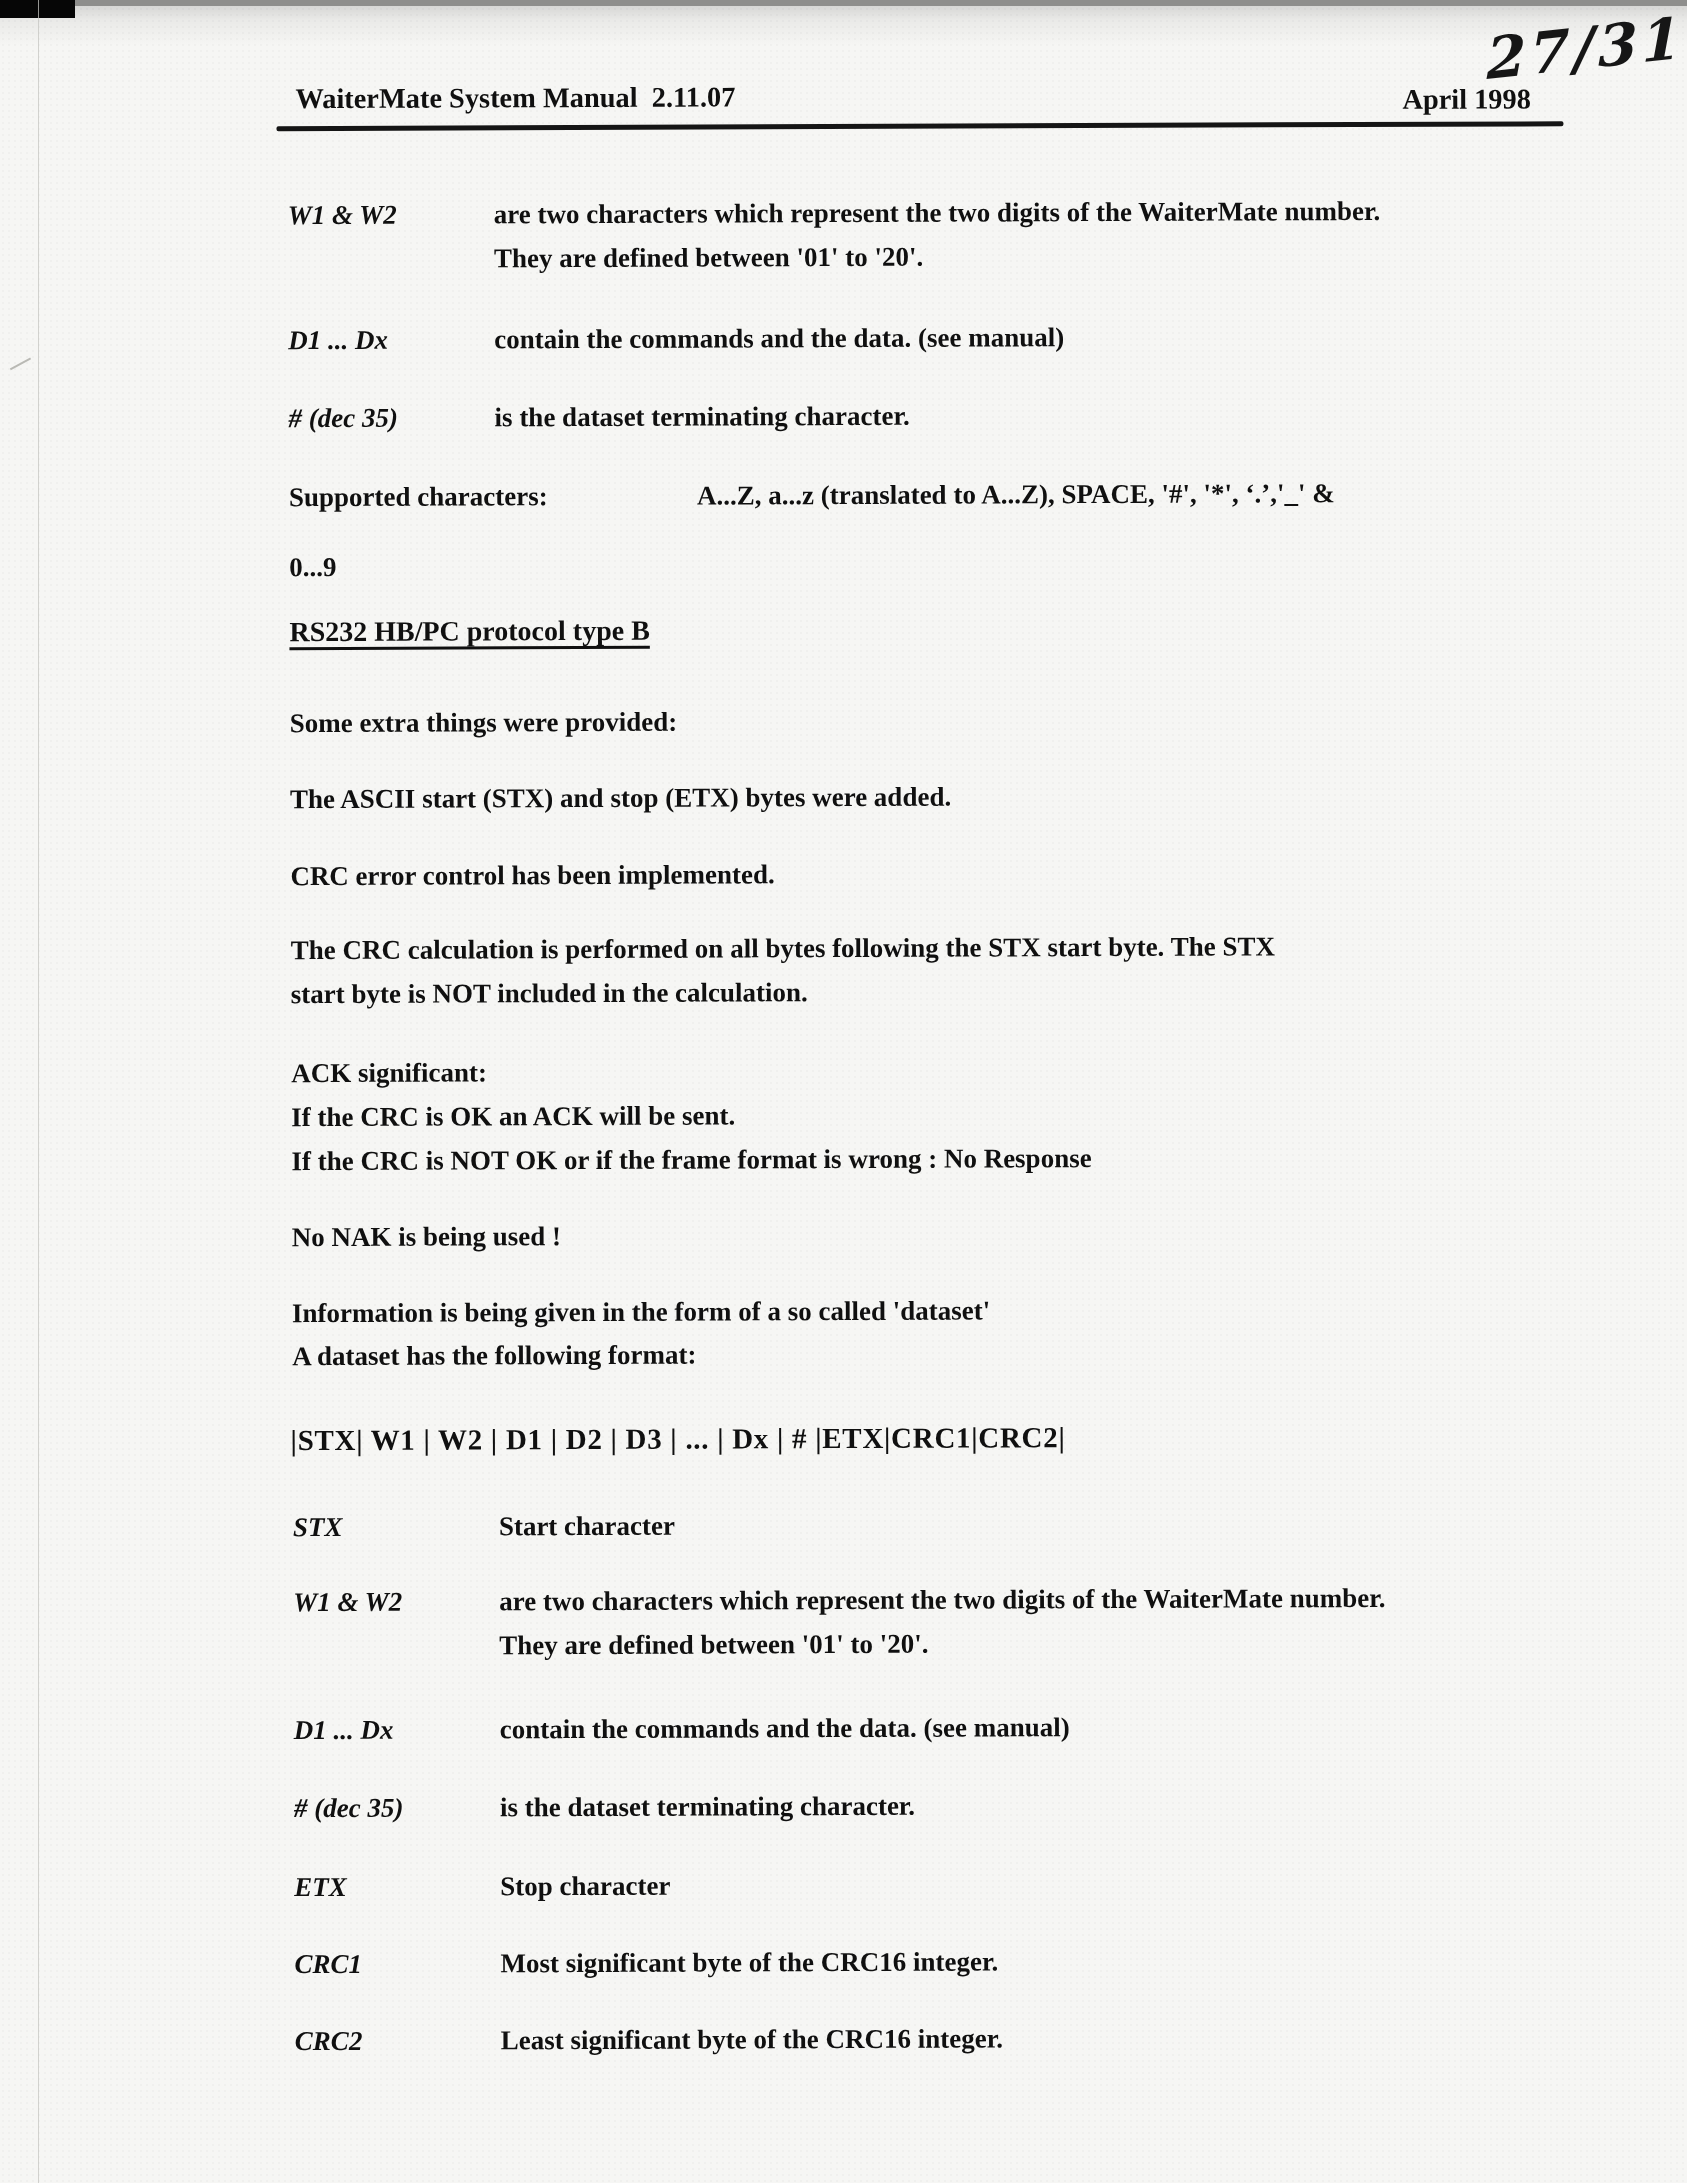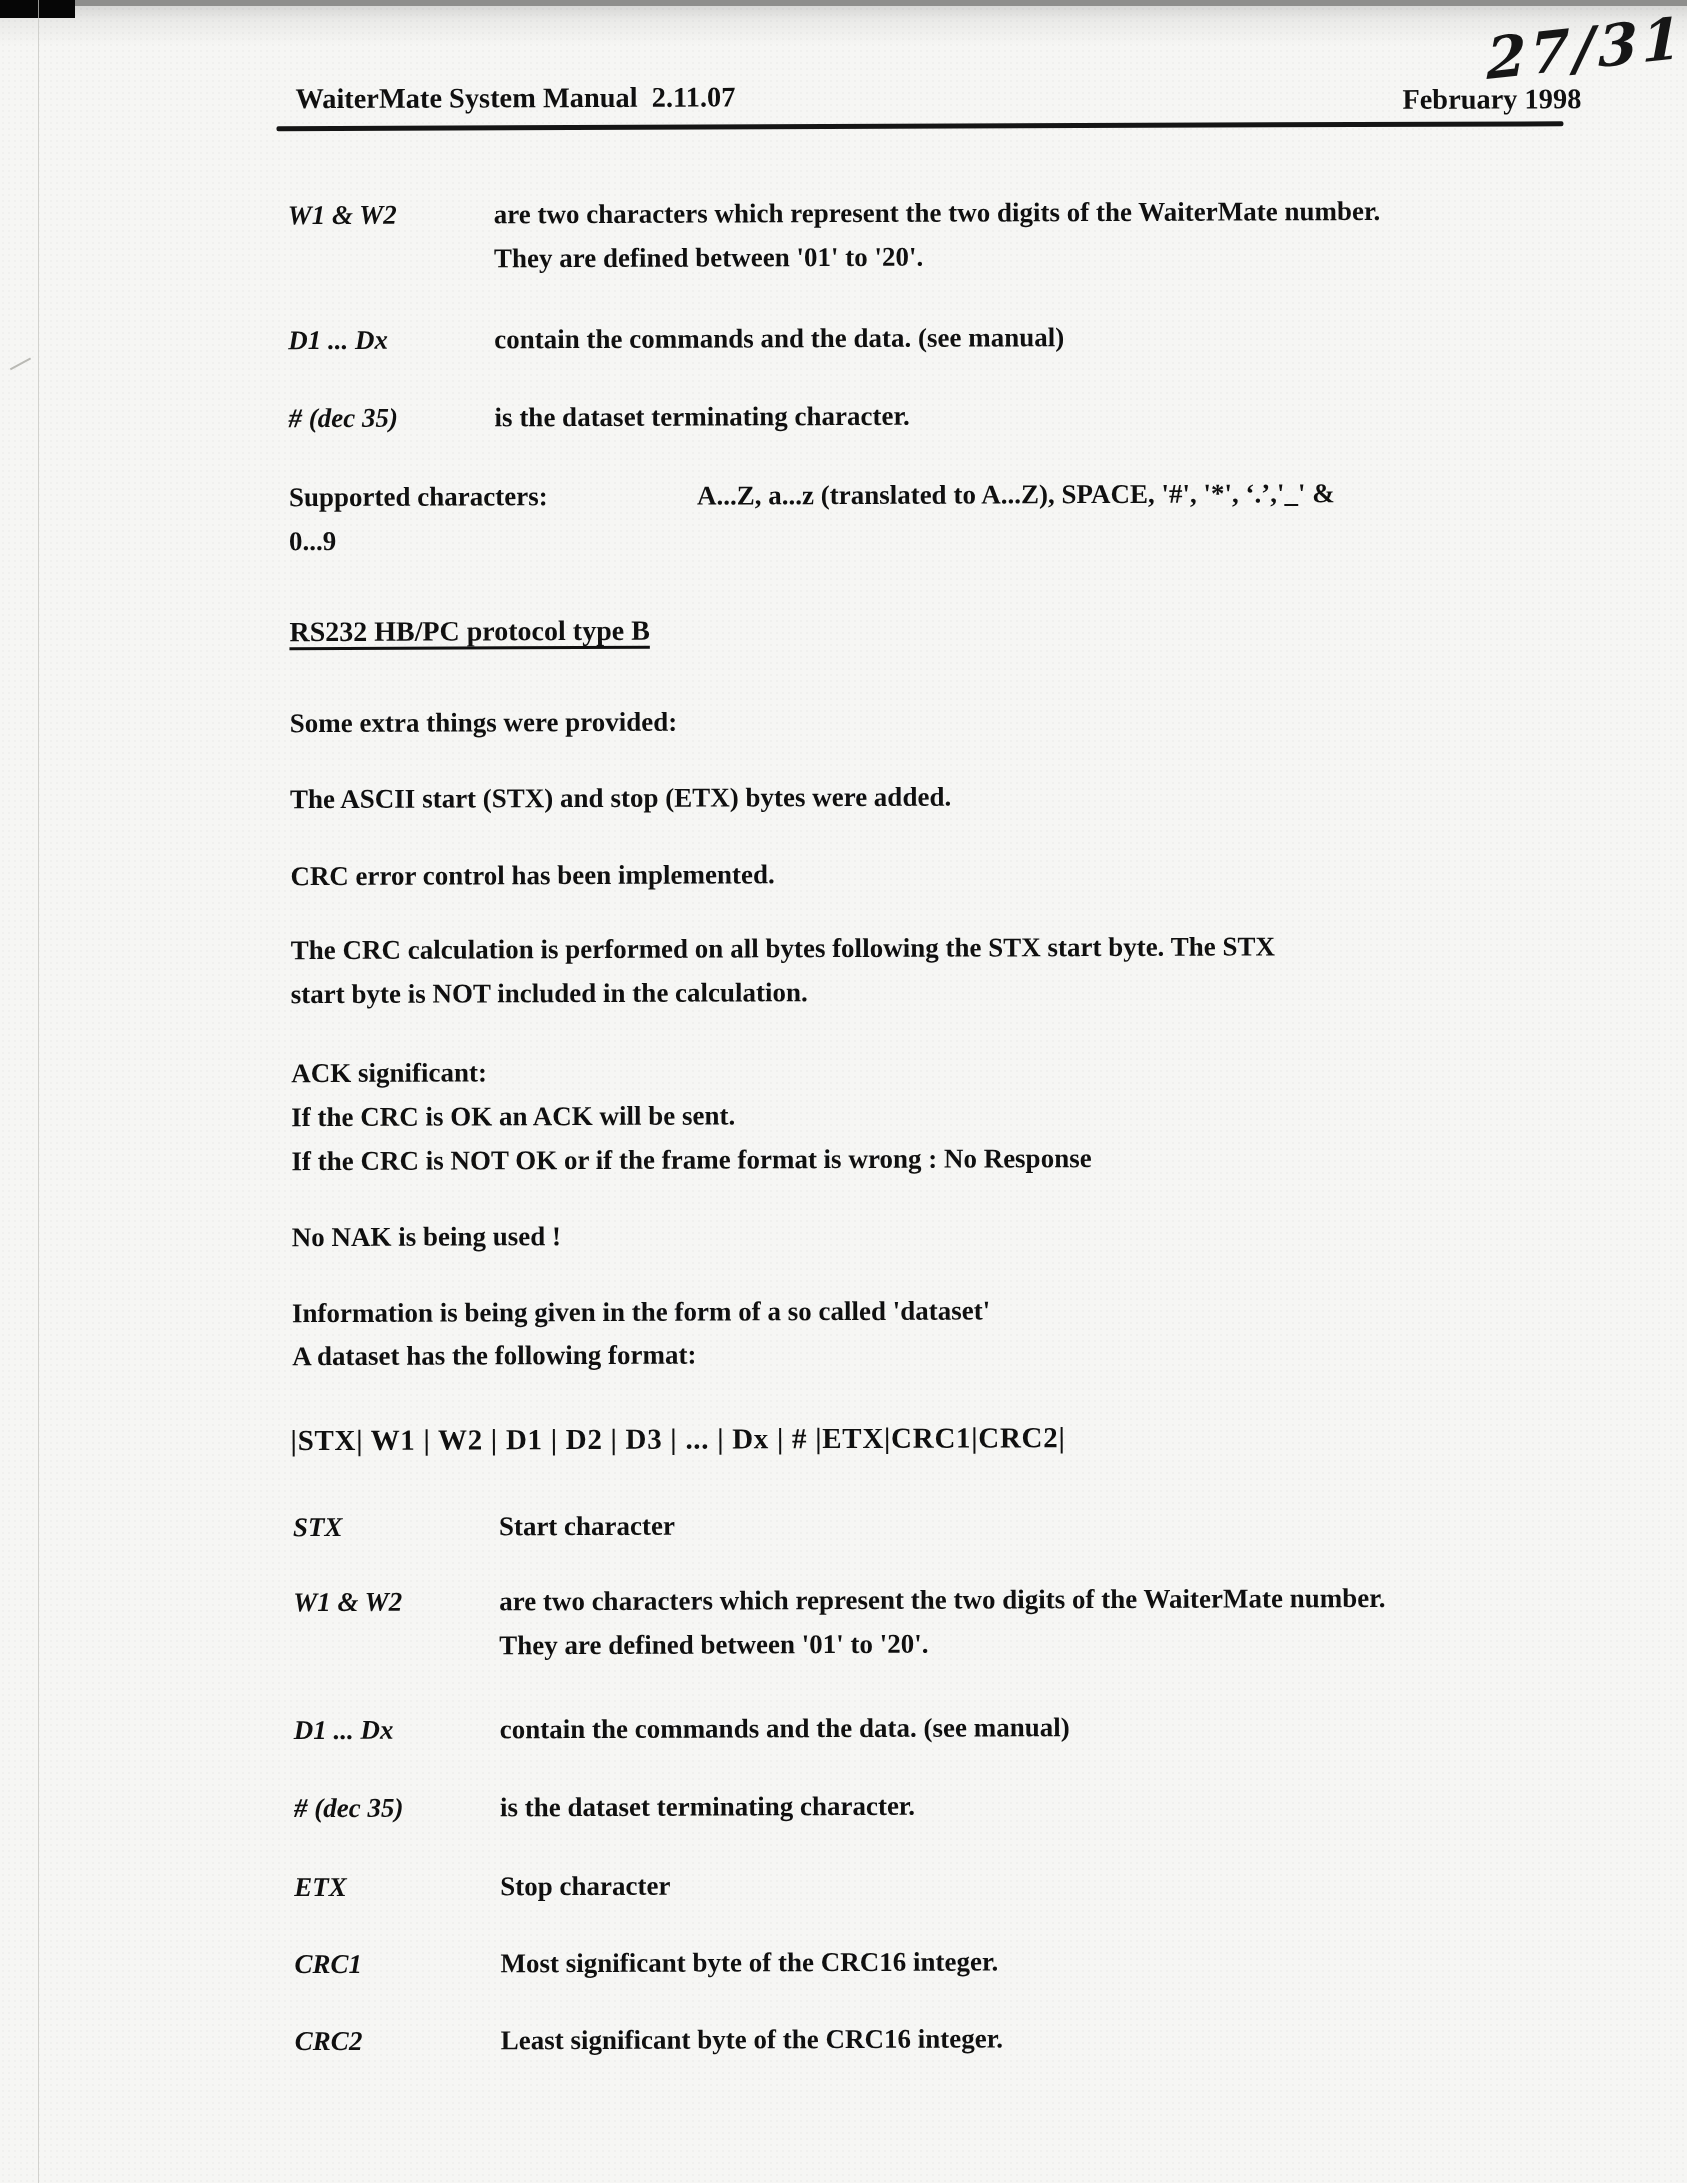--- a/index.html
+++ b/index.html
@@ -56,41 +56,41 @@
   <div class="top-edge-strip"></div>
   <div class="corner-black-bar"></div>
   <div class="page-edge-line"></div>
   <div class="stray-mark"></div>
 
   <div class="content">
 
     <div class="handwritten">27/31</div>
 
     <div class="header-title">WaiterMate System Manual  2.11.07</div>
-    <div class="header-date">February 1998</div>
+    <div class="header-date">April 1998</div>
     <div class="header-rule"></div>
 
     <div class="defrow bodytext" style="top:191px">
       <span class="term">W1 &amp; W2</span>
       <span class="desc">are two characters which represent the two digits of the WaiterMate number. They are defined between '01' to '20'.</span>
     </div>
     <div class="defrow bodytext" style="top:316px">
       <span class="term">D1 ... Dx</span>
       <span class="desc">contain the commands and the data. (see manual)</span>
     </div>
     <div class="defrow bodytext" style="top:394px">
       <span class="term"># (dec 35)</span>
       <span class="desc">is the dataset terminating character.</span>
     </div>
 
     <div class="suprow bodytext" style="top:473px">
       <span class="term">Supported characters:</span>
       <span class="desc">A...Z, a...z (translated to A...Z), SPACE, '#', '*', ‘.’,'_' &amp;</span>
     </div>
-    <div class="line bodytext" style="top:517px">0...9</div>
+    <div class="line bodytext" style="top:543px">0...9</div>
 
     <div class="section-heading">RS232 HB/PC protocol type B</div>
 
     <div class="line bodytext" style="top:699px">Some extra things were provided:</div>
     <div class="line bodytext" style="top:775px">The ASCII start (STX) and stop (ETX) bytes were added.</div>
     <div class="line bodytext" style="top:852px">CRC error control has been implemented.</div>
     <div class="line bodytext" style="top:926px">The CRC calculation is performed on all bytes following the STX start byte. The STX</div>
     <div class="line bodytext" style="top:970px">start byte is NOT included in the calculation.</div>
     <div class="line bodytext" style="top:1049px">ACK significant:</div>
     <div class="line bodytext" style="top:1093px">If the CRC is OK an ACK will be sent.</div>

